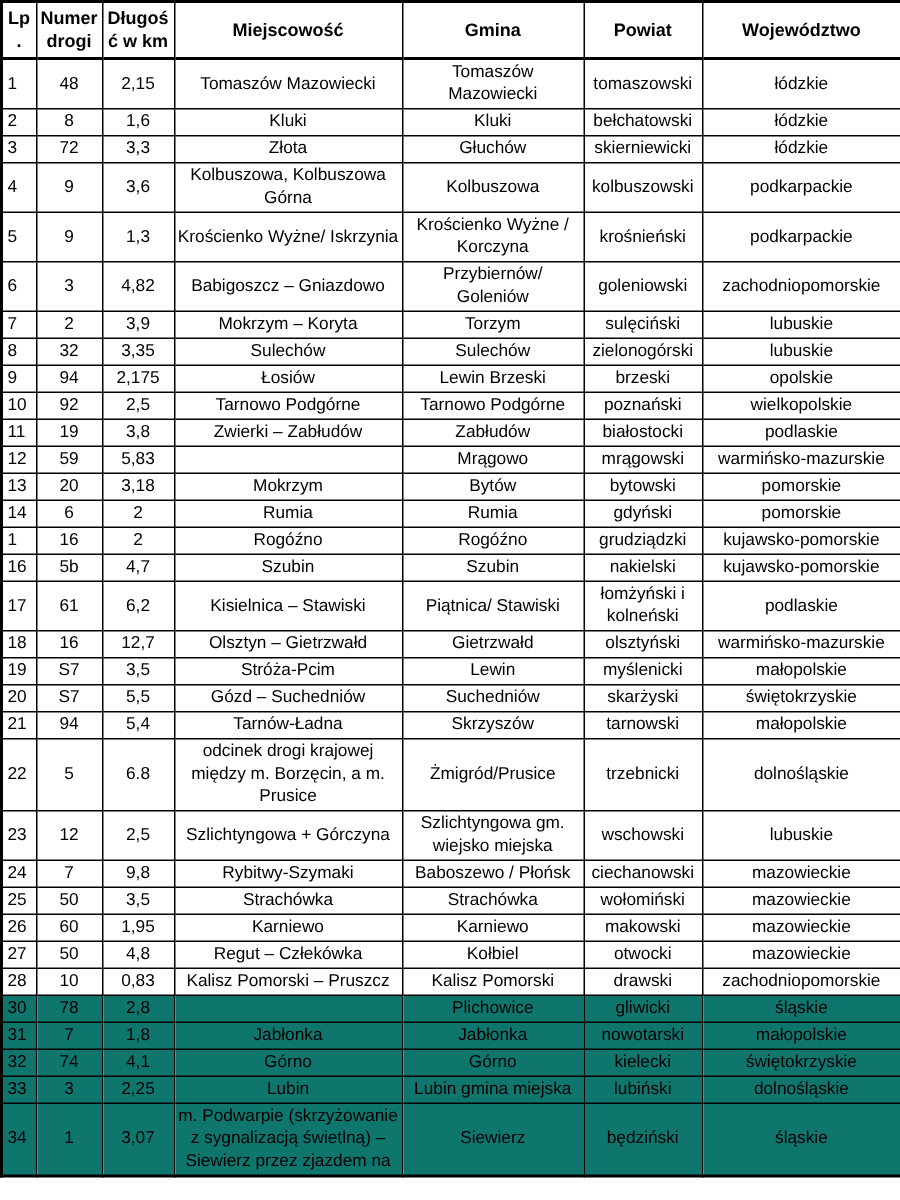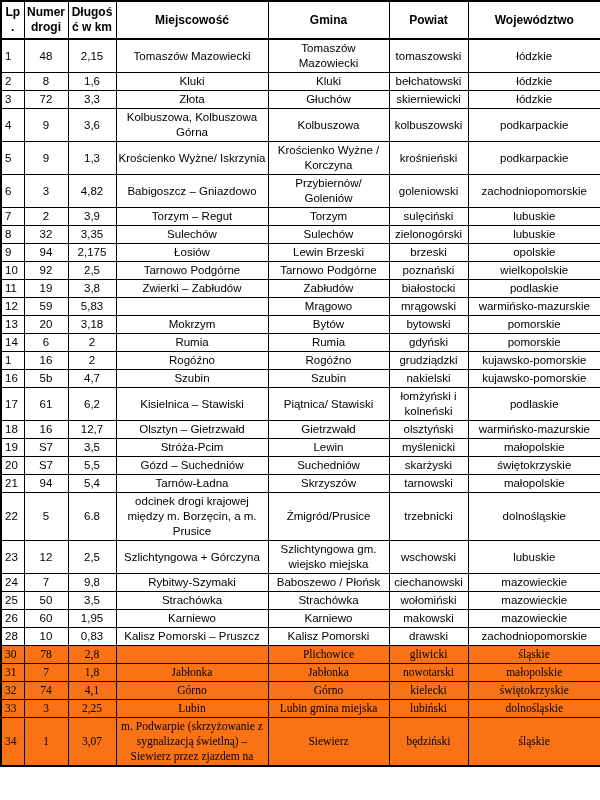--- a/index.html
+++ b/index.html
@@ -45,22 +45,21 @@
   table.roads td {
     font-size: 11.5px;
     height: 18px;
     background: #ffffff;
   }
   table.roads td.lp-cell {
     text-align: left;
     padding-left: 3px;
   }
   table.roads tr.shaded td {
-    background: #f97316;
-    font-family: Liberation Serif, serif;
+    background: #0f766e;
   }
 </style>
 </head>
 <body>
 
 <table class="roads">
   <colgroup>
     <col class="c-lp">
       <col class="c-num">
       <col class="c-len">
@@ -132,21 +131,21 @@
         <td>4,82</td>
         <td>Babigoszcz – Gniazdowo</td>
         <td>Przybiernów/ Goleniów</td>
         <td>goleniowski</td>
         <td>zachodniopomorskie</td>
       </tr>
       <tr>
         <td class="lp-cell">7</td>
         <td>2</td>
         <td>3,9</td>
-        <td>Torzym – Regut</td>
+        <td>Mokrzym – Koryta</td>
         <td>Torzym</td>
         <td>sulęciński</td>
         <td>lubuskie</td>
       </tr>
       <tr>
         <td class="lp-cell">8</td>
         <td>32</td>
         <td>3,35</td>
         <td>Sulechów</td>
         <td>Sulechów</td>
@@ -309,20 +308,29 @@
       <tr>
         <td class="lp-cell">26</td>
         <td>60</td>
         <td>1,95</td>
         <td>Karniewo</td>
         <td>Karniewo</td>
         <td>makowski</td>
         <td>mazowieckie</td>
       </tr>
       <tr>
+        <td class="lp-cell">27</td>
+        <td>50</td>
+        <td>4,8</td>
+        <td>Regut – Człekówka</td>
+        <td>Kołbiel</td>
+        <td>otwocki</td>
+        <td>mazowieckie</td>
+      </tr>
+      <tr>
         <td class="lp-cell">28</td>
         <td>10</td>
         <td>0,83</td>
         <td>Kalisz Pomorski – Pruszcz</td>
         <td>Kalisz Pomorski</td>
         <td>drawski</td>
         <td>zachodniopomorskie</td>
       </tr>
       <tr class="shaded">
         <td class="lp-cell">30</td>

